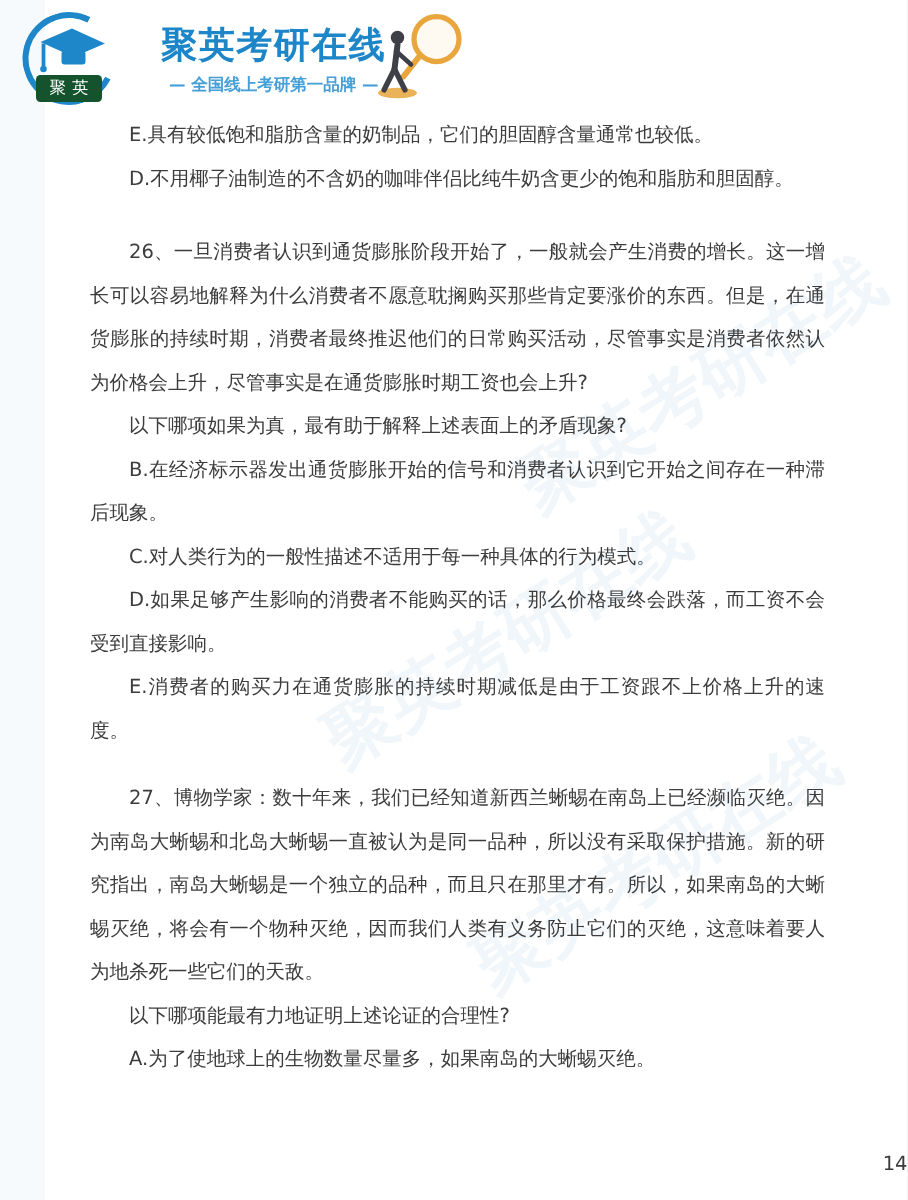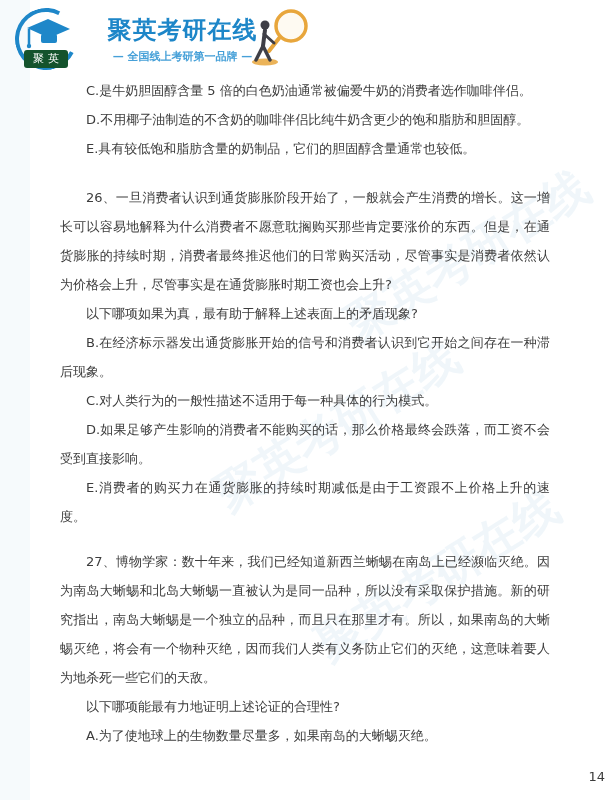--- a/index.html
+++ b/index.html
@@ -107,23 +107,22 @@
       <line x1="37" y1="31" x2="26" y2="45" stroke="#e8a63c" stroke-width="4" stroke-linecap="round"></line>
       <circle cx="22" cy="19" r="4.5" fill="#3f3f47"></circle>
       <path d="M22,24 L20,40" stroke="#3f3f47" stroke-width="4" stroke-linecap="round"></path>
       <path d="M21,28 L31,37" stroke="#3f3f47" stroke-width="3" stroke-linecap="round"></path>
       <path d="M20,40 L13,54" stroke="#3f3f47" stroke-width="3.5" stroke-linecap="round"></path>
       <path d="M20,40 L27,54" stroke="#3f3f47" stroke-width="3.5" stroke-linecap="round"></path>
     </svg>
   </div>
 
   <div class="body-text">
-    <p>C.是牛奶胆固醇含量 5 倍的白色奶油通常被偏爱牛奶的消费者选作咖啡伴侣。</p>
+    <p>E.具有较低饱和脂肪含量的奶制品，它们的胆固醇含量通常也较低。</p>
     <p>D.不用椰子油制造的不含奶的咖啡伴侣比纯牛奶含更少的饱和脂肪和胆固醇。</p>
-    <p>E.具有较低饱和脂肪含量的奶制品，它们的胆固醇含量通常也较低。</p>
 
     <p class="gap-lg">26、一旦消费者认识到通货膨胀阶段开始了，一般就会产生消费的增长。这一增长可以容易地解释为什么消费者不愿意耽搁购买那些肯定要涨价的东西。但是，在通货膨胀的持续时期，消费者最终推迟他们的日常购买活动，尽管事实是消费者依然认为价格会上升，尽管事实是在通货膨胀时期工资也会上升?</p>
     <p>以下哪项如果为真，最有助于解释上述表面上的矛盾现象?</p>
     <p>B.在经济标示器发出通货膨胀开始的信号和消费者认识到它开始之间存在一种滞后现象。</p>
     <p>C.对人类行为的一般性描述不适用于每一种具体的行为模式。</p>
     <p>D.如果足够产生影响的消费者不能购买的话，那么价格最终会跌落，而工资不会受到直接影响。</p>
     <p>E.消费者的购买力在通货膨胀的持续时期减低是由于工资跟不上价格上升的速度。</p>
 
     <p class="gap-md">27、博物学家：数十年来，我们已经知道新西兰蜥蜴在南岛上已经濒临灭绝。因为南岛大蜥蜴和北岛大蜥蜴一直被认为是同一品种，所以没有采取保护措施。新的研究指出，南岛大蜥蜴是一个独立的品种，而且只在那里才有。所以，如果南岛的大蜥蜴灭绝，将会有一个物种灭绝，因而我们人类有义务防止它们的灭绝，这意味着要人为地杀死一些它们的天敌。</p>
     <p>以下哪项能最有力地证明上述论证的合理性?</p>

